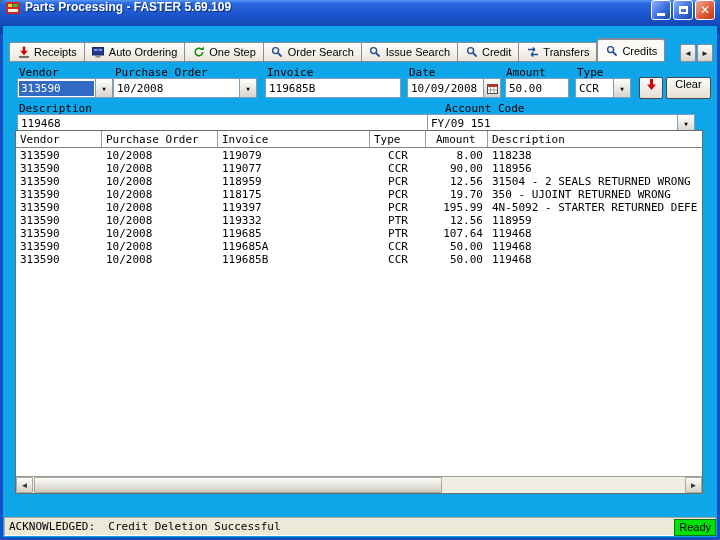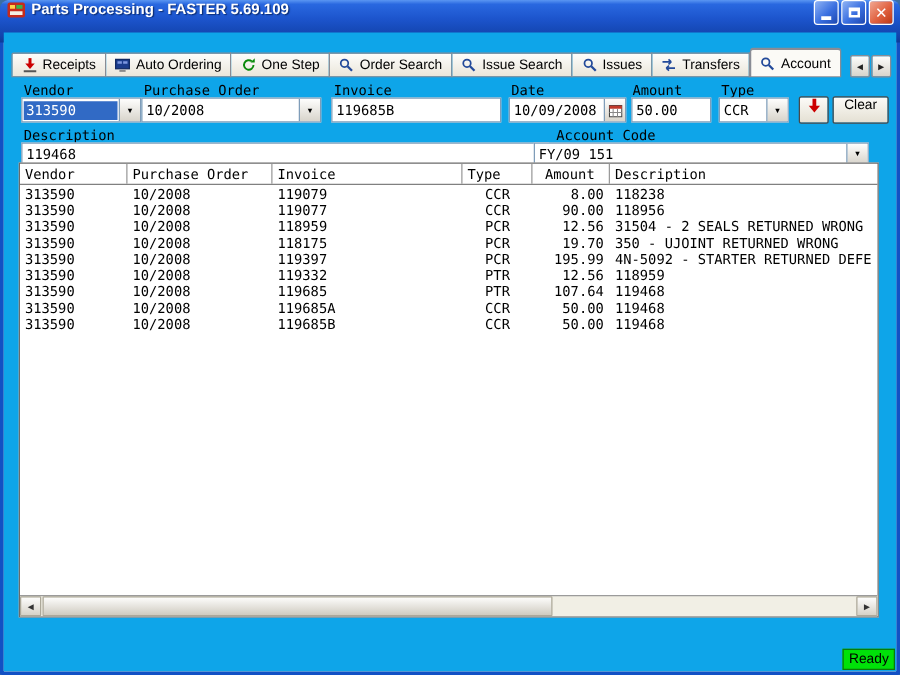--- a/index.html
+++ b/index.html
@@ -159,39 +159,39 @@
             </span>
             <span class="tab-label">Issue Search</span>
           </div>
           <div class="tab">
             <span class="tab-icon">
               <svg width="12" height="12" viewBox="0 0 12 12">
                 <circle cx="4.6" cy="4.6" r="3" fill="none" stroke="#234a9a" stroke-width="1.4"></circle>
                 <line x1="7" y1="7" x2="10.6" y2="10.6" stroke="#234a9a" stroke-width="1.8"></line>
               </svg>
             </span>
-            <span class="tab-label">Issues</span>
+            <span class="tab-label">Credit</span>
           </div>
           <div class="tab">
             <span class="tab-icon">
               <svg width="12" height="12" viewBox="0 0 12 12">
                 <path d="M1 3.5h7M8 3.5L5.8 1.5M8 3.5L5.8 5.5" stroke="#234a9a" stroke-width="1.3" fill="none"></path>
                 <path d="M11 8.5H4M4 8.5l2.2-2M4 8.5l2.2 2" stroke="#234a9a" stroke-width="1.3" fill="none"></path>
               </svg>
             </span>
             <span class="tab-label">Transfers</span>
           </div>
           <div class="tab active">
             <span class="tab-icon">
               <svg width="12" height="12" viewBox="0 0 12 12">
                 <circle cx="4.6" cy="4.6" r="3" fill="none" stroke="#234a9a" stroke-width="1.4"></circle>
                 <line x1="7" y1="7" x2="10.6" y2="10.6" stroke="#234a9a" stroke-width="1.8"></line>
               </svg>
             </span>
-            <span class="tab-label">Account</span>
+            <span class="tab-label">Credits</span>
           </div>
         </div>
       <div class="tab-arrows">
         <div class="tarrow">◄</div>
         <div class="tarrow">►</div>
       </div>
     </div>
 
     <span class="lbl" style="left:16px;top:40px">Vendor</span>
     <span class="lbl" style="left:112px;top:40px">Purchase Order</span>
@@ -333,16 +333,19 @@
             <div class="cell c5">119468</div>
           </div>
         </div>
       <div class="hscroll">
         <div class="sbtn left">◄</div>
         <div class="sthumb"></div>
         <div class="sbtn right">►</div>
       </div>
     </div>
 
+    <div class="statusbar">
+      <span>ACKNOWLEDGED:  Credit Deletion Successful</span>
+    </div>
     <div class="ready">Ready</div>
 
   </div>
 </div>
 
 </body></html>

